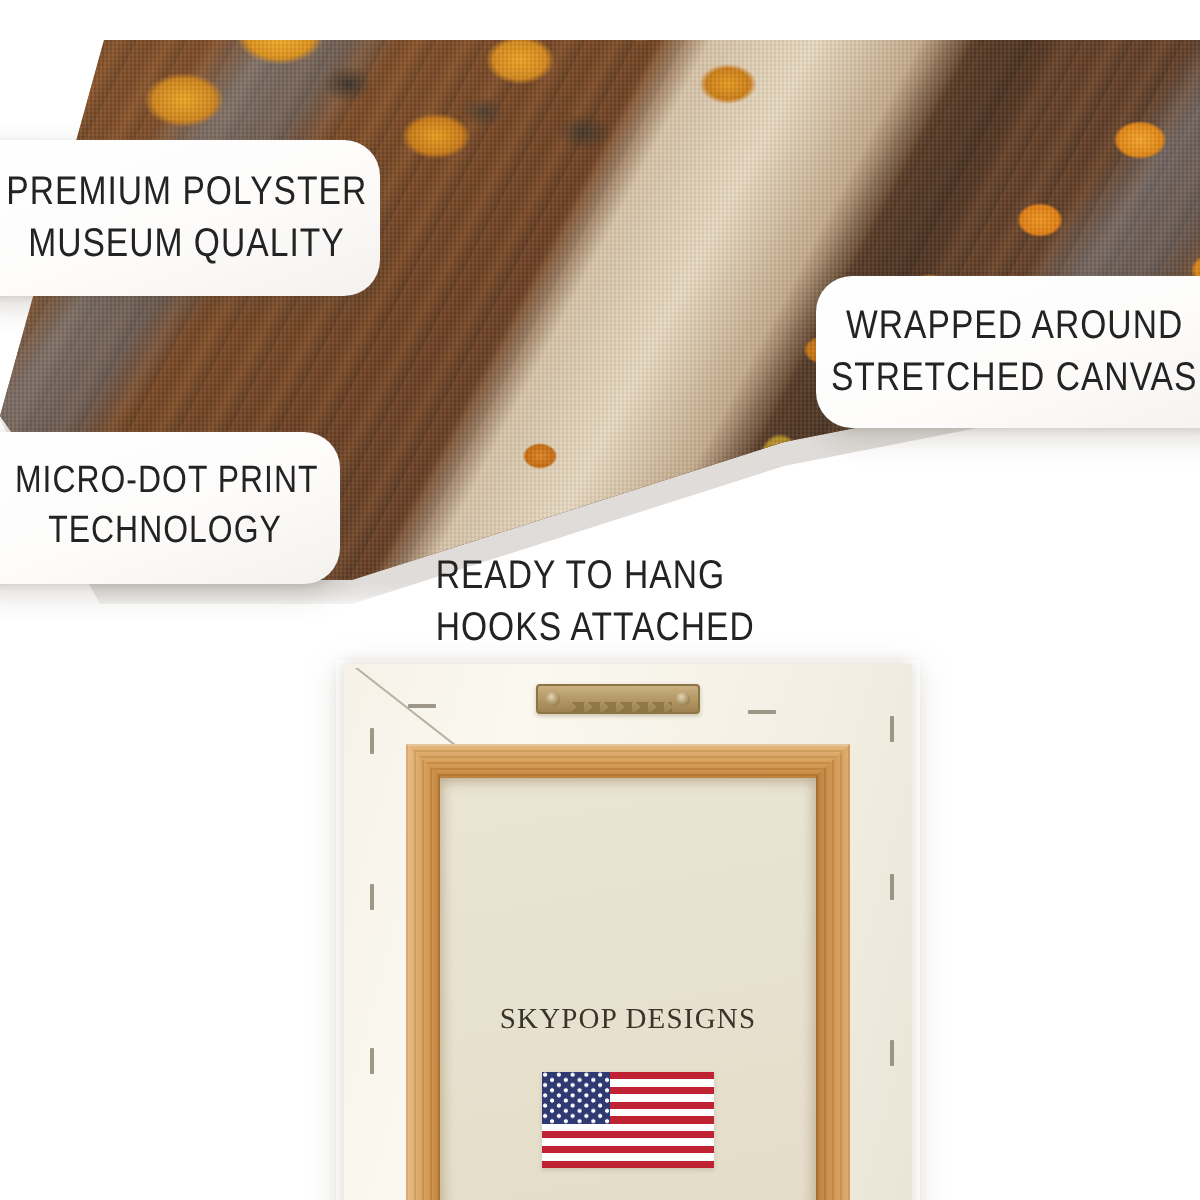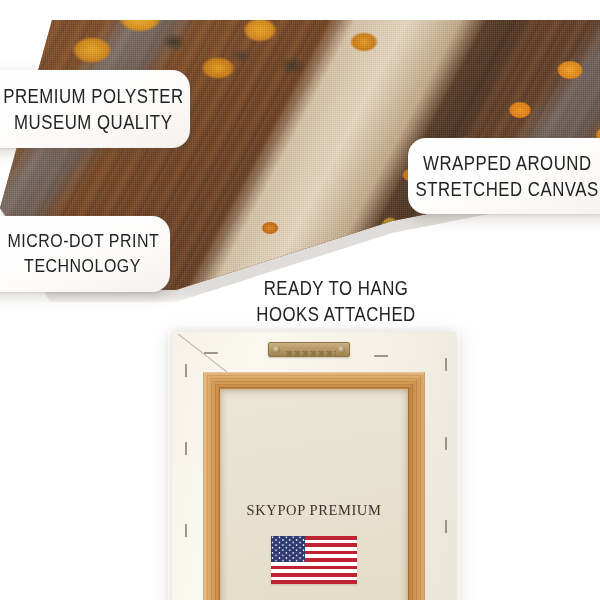--- a/index.html
+++ b/index.html
@@ -136,23 +136,23 @@
   #pill-micro {
     left: -26px; top: 196px;
     width: 196px; height: 76px;
     padding-left: 22px;
   }
   #pill-micro .pill-line { font-size: 19px; }
 
   
   #ready-heading {
     position: absolute;
-    left: 212px; top: 255px;
+    left: 198px; top: 255px;
     width: 248px;
-    text-align: center;
+    text-align: left;
     z-index: 5;
   }
   #ready-heading .pill-line { font-size: 20px; display: block; }
 
   
   .canvas-back {
     position: absolute;
     left: 172px; top: 312px;
     width: 284px; height: 288px;
     background: linear-gradient(105deg, #f6f2e8 0%, #fbf8f0 26%, #f2eee2 70%, #e9e4d6 100%);
@@ -376,21 +376,21 @@
       <div class="bar bar-left">
           <div class="wood-grain"></div>
         </div>
       <div class="bar bar-right">
           <div class="wood-grain"></div>
         </div>
       <div class="frame-inner-shadow"></div>
     </div>
 
     <div class="canvas-field">
-      <div class="brand-text">SKYPOP PREMIUM</div>
+      <div class="brand-text">SKYPOP DESIGNS</div>
       <div class="flag">
         <div class="canton">
           <div class="stars"></div>
         </div>
       </div>
     </div>
 
   </div>
 </div>
 

